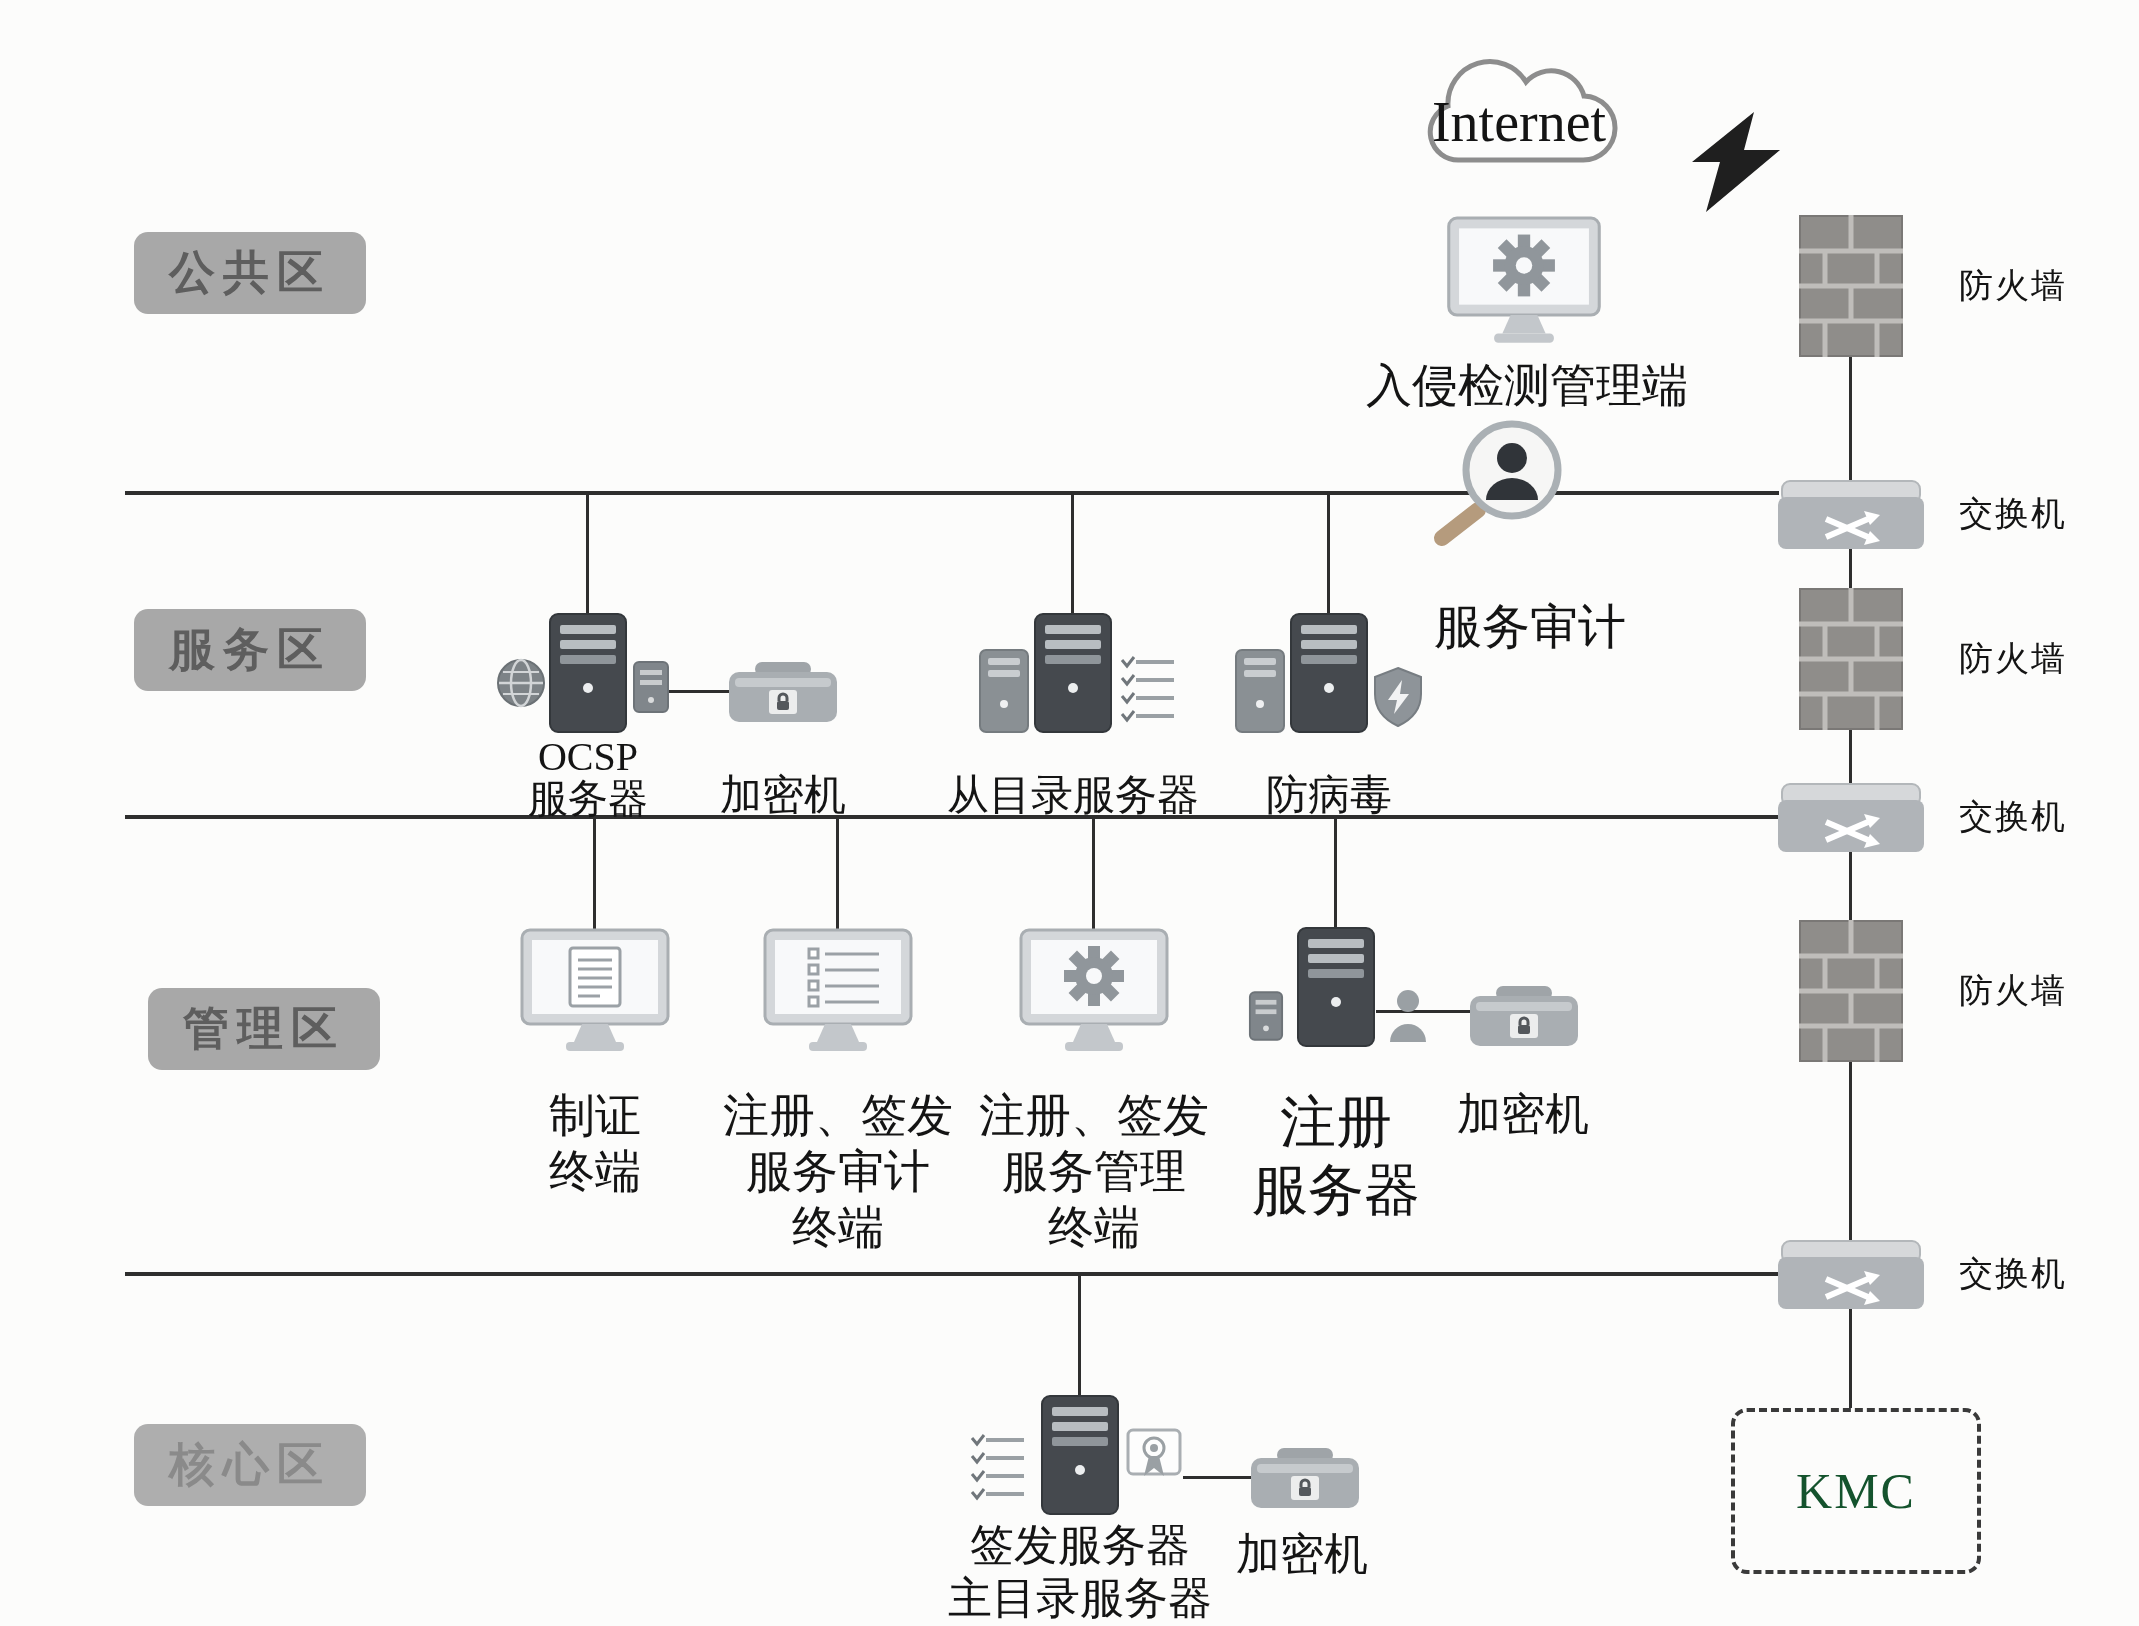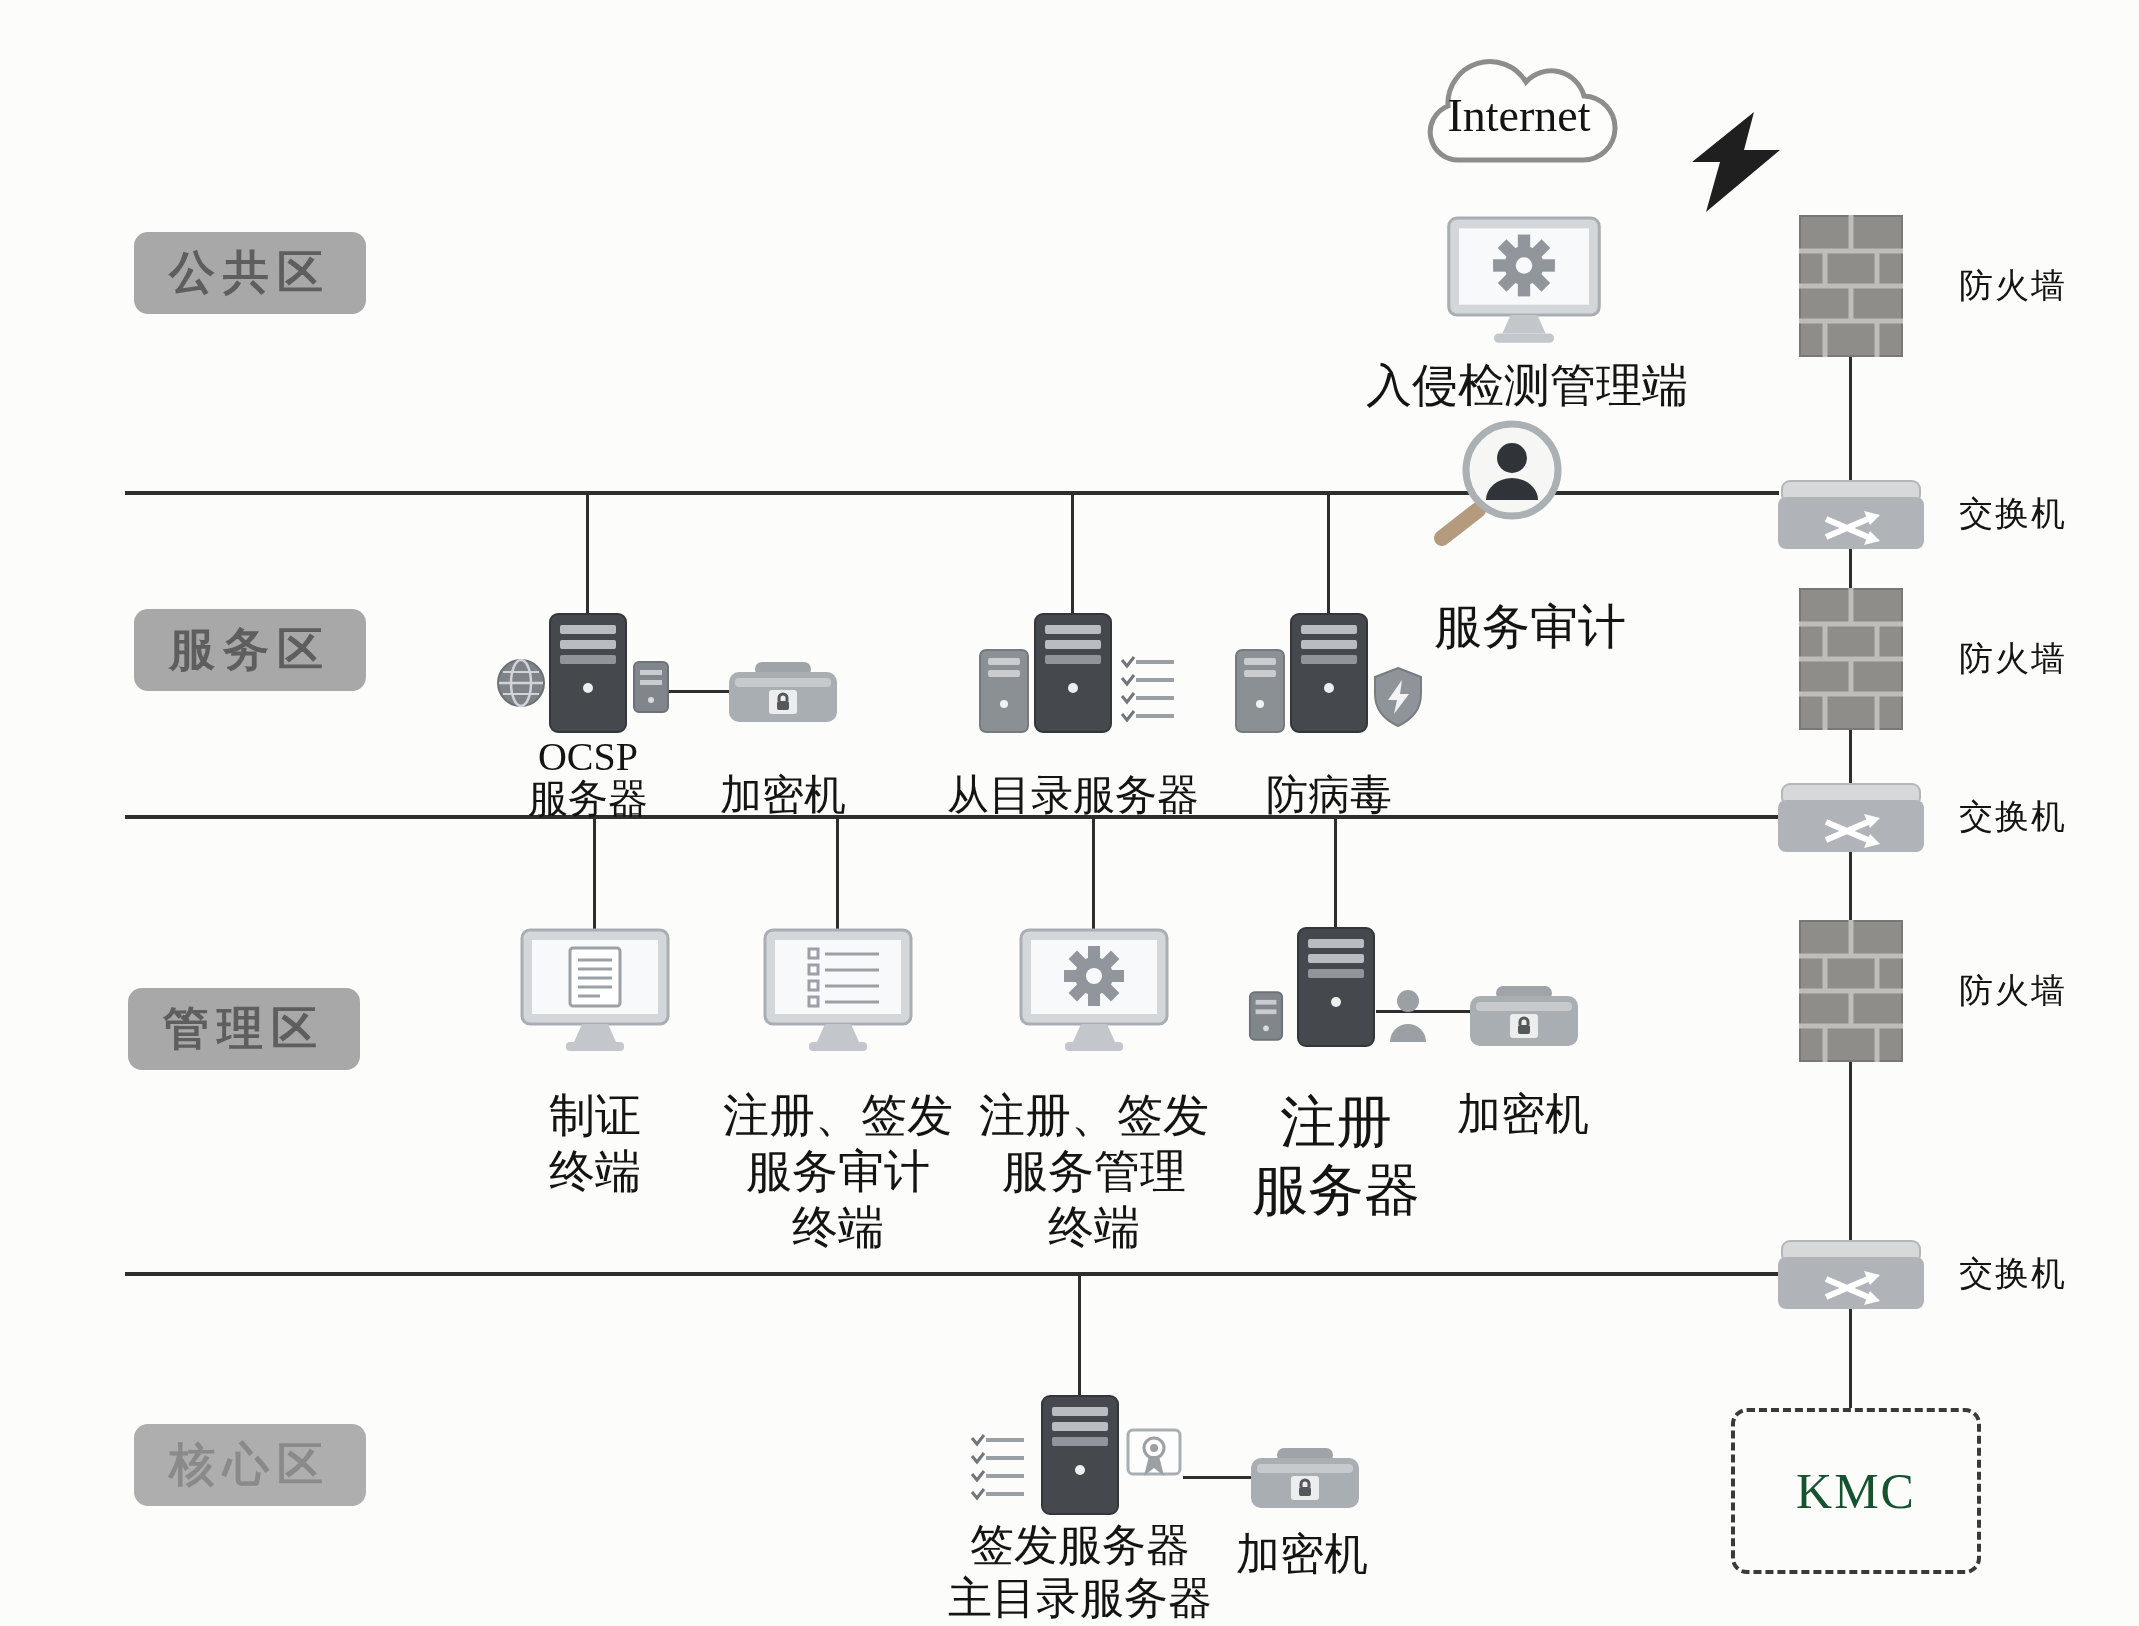--- a/index.html
+++ b/index.html
@@ -194,21 +194,21 @@
   <div class="line" style="left:1092px;top:817px;width:3px;height:113px"></div>
   <div class="line" style="left:1334px;top:817px;width:3px;height:113px"></div>
   <div class="line" style="left:1376px;top:1010px;width:94px;height:3px"></div>
 
   <div class="line" style="left:1078px;top:1274px;width:3px;height:122px"></div>
   <div class="line" style="left:1183px;top:1476px;width:68px;height:3px"></div>
 
   <svg class="icon" style="left:1410px;top:42px;width:218px;height:138px">
       <use href="#sym-cloud"></use>
     </svg>
-  <div class="dev-label" style="left:1519px;top:88px;font-size:46px">Internet</div>
+  <div class="dev-label" style="left:1519px;top:88px;font-size:56px">Internet</div>
   <svg class="icon" style="left:1692px;top:112px;width:92px;height:100px">
       <use href="#sym-bolt"></use>
     </svg>
 
   <svg class="icon" style="left:1799px;top:215px;width:104px;height:142px">
       <use href="#sym-firewall"></use>
     </svg>
   <svg class="icon" style="left:1776px;top:477px;width:150px;height:74px">
       <use href="#sym-switch"></use>
     </svg>
@@ -240,21 +240,21 @@
       <use href="#sym-screen-gear"></use>
   </svg>
   <div class="dev-label" style="left:1527px;top:358px;font-size:46px">入侵检测管理端</div>
   <svg class="icon" style="left:1424px;top:408px;width:150px;height:148px">
       <use href="#sym-ids"></use>
     </svg>
   <div class="dev-label" style="left:1530px;top:598px;font-size:48px">服务审计</div>
 
   <div class="zone-label" style="left:134px;top:232px">公共区</div>
   <div class="zone-label" style="left:134px;top:609px">服务区</div>
-  <div class="zone-label" style="left:128px;top:988px">管理区</div>
+  <div class="zone-label" style="left:148px;top:988px">管理区</div>
   <div class="zone-label faded" style="left:134px;top:1424px">核心区</div>
 
   <svg class="icon" style="left:496px;top:658px;width:50px;height:50px">
       <use href="#sym-globe"></use>
     </svg>
   <svg class="icon" style="left:548px;top:612px;width:80px;height:122px">
       <use href="#sym-server"></use>
     </svg>
   <svg class="icon" style="left:632px;top:660px;width:38px;height:54px">
       <use href="#sym-drive"></use>

